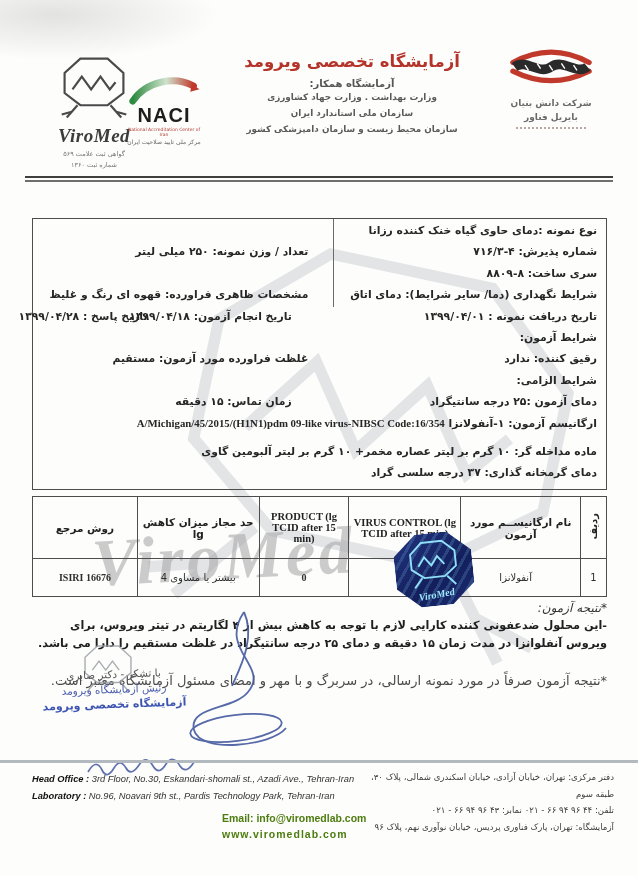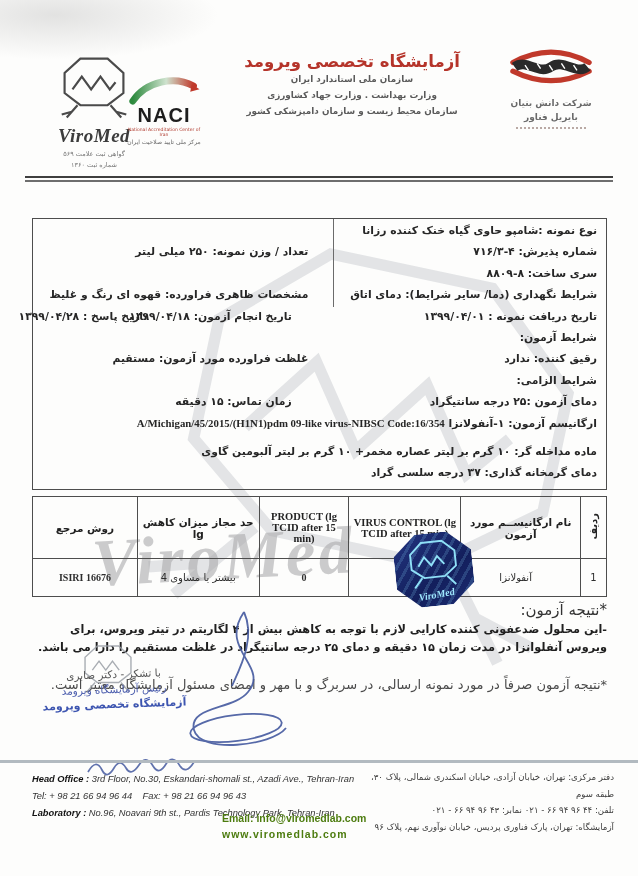--- a/index.html
+++ b/index.html
@@ -60,21 +60,21 @@
     background:
       repeating-linear-gradient(125deg, rgba(140,220,255,.18) 0 3px, rgba(0,0,40,0) 3px 9px),
       linear-gradient(145deg,#22347f,#131f5c 60%,#1b2c72);
     display:flex; align-items:flex-end; justify-content:center; }
   .sticker svg { position:absolute; top:6px; left:10px; }
   .sticker-label { font-family:"Liberation Serif", serif; font-style:italic; font-weight:bold; font-size:10px;
     color:#9fe9ff; margin-bottom:6px; transform:rotate(-4deg); }
 
   
   .notes { position:absolute; left:32px; top:601px; width:575px; direction:rtl; text-align:right;}
-  .notes-title { font-size:15px; color:#333; }
+  .notes-title { font-size:12px; color:#333;font-style:italic; }
   .notes-body { font-size:11.3px; font-weight:bold; color:#1f1f1f; line-height:18px; margin-top:2px; }
   .notes-disc { font-size:13px; color:#4a4a4a; margin-top:20px; }
 
   
   .sig-logo { position:absolute; left:80px; top:643px; opacity:.85;}
   .sig-text { position:absolute; left:34px; top:668px; width:160px; text-align:center; direction:rtl; transform:rotate(-2deg);}
   .sig-thanks { font-size:10.5px; color:#555; }
   .sig-role { font-size:10.5px; color:#4a5cad; margin-top:3px;}
   .sig-stamp { font-size:11px; font-weight:bold; color:#3d55b0; margin-top:3px;}
   .sig-draw { position:absolute; left:148px; top:608px; }
@@ -121,22 +121,23 @@
       <path d="M8 32 C24 8 58 2 80 14" stroke="url(#naci-g)" stroke-width="8" fill="none" stroke-linecap="round"></path>
       <path d="M78 12 l9 6 l-11 3 z" fill="#c0392b"></path>
     </svg>
     <div class="naci-name">NACI</div>
     <div class="naci-en">National Accreditation Center of Iran</div>
     <div class="naci-fa">مرکز ملی تایید صلاحیت ایران</div>
   </div>
 
   <div class="hdr-block center-block">
     <div class="lab-title">آزمایشگاه تخصصی ویرومد</div>
+    <div class="lab-sub">آزمایشگاه همکار:</div>
+    <div class="lab-org">وزارت بهداشت . وزارت جهاد کشاورزی</div>
     <div class="lab-org">سازمان ملی استاندارد ایران</div>
-    <div class="lab-org">وزارت بهداشت . وزارت جهاد کشاورزی</div>
     <div class="lab-org">سازمان محیط زیست و سازمان دامپزشکی کشور</div>
   </div>
 
   <div class="hdr-block company-block">
     <svg width="92" height="52" viewBox="0 0 100 60">
       <path d="M6 26 Q50 2 94 26" stroke="#c0392b" stroke-width="6" fill="none" stroke-linecap="round"></path>
       <path d="M6 36 Q50 58 94 36" stroke="#c0392b" stroke-width="6" fill="none" stroke-linecap="round"></path>
       <path d="M8 31 C22 21 36 41 50 31 C64 21 80 41 92 31" stroke="#2a2a2a" stroke-width="11" fill="none"></path>
       <path d="M20 29 l4 6 M34 27 l4 6 M48 29 l4 6 M62 27 l4 6 M76 29 l4 6" stroke="#ffffff" stroke-width="1.6" fill="none"></path>
     </svg>
@@ -153,21 +154,21 @@
       <polyline points="20,51 33,33 46,51 59,33 72,51 80,41"></polyline>
       <path d="M27 73 L12 92 M19 83 L5 87"></path>
       <path d="M73 73 L88 92 M81 83 L95 87"></path>
     </g>
   </svg>
   <div class="wm-text">ViroMed</div>
 
   <section class="ibox">
     <div class="vdiv"></div>
     <div class="irow">
-      <span class="cell-r">نوع نمونه :شامپو حاوی گیاه خنک کننده رزانا</span>
+      <span class="cell-r">نوع نمونه :دمای حاوی گیاه خنک کننده رزانا</span>
     </div>
     <div class="irow">
       <span class="cell-r">شماره پذیرش: ۴-۷۱۶/۳</span>
       <span class="cell-l">تعداد / وزن نمونه: ۲۵۰ میلی لیتر</span>
     </div>
     <div class="irow">
       <span class="cell-r">سری ساخت: ۸-۸۸۰۹</span>
     </div>
     <div class="irow">
       <span class="cell-r">شرایط نگهداری (دما/ سایر شرایط): دمای اتاق</span>
@@ -271,21 +272,20 @@
       <ellipse cx="88" cy="120" rx="46" ry="13" transform="rotate(-7 88 120)"></ellipse>
     </g>
   </svg>
   <svg class="sig-scrawl" width="120" height="34" viewBox="0 0 120 34">
     <path d="M6 24 q8 -14 14 -2 q5 10 12 -2 q6 -10 12 0 q5 9 13 -3 q7 -11 14 1 q6 10 13 -2 q7 -10 14 2 q6 9 14 -4" fill="none" stroke="#44599f" stroke-width="1.7" opacity=".85"></path>
   </svg>
 
   <div class="ftr-rule"></div>
   <div class="ftr-en">
     <div><b>Head Office :</b><span> 3rd Floor, No.30, Eskandari-shomali st., Azadi Ave., Tehran-Iran</span></div>
-    <div><span>Tel: + 98 21 66 94 96 44</span>&nbsp;&nbsp;&nbsp;&nbsp;<span>Fax: + 98 21 66 94 96 43</span></div>
     <div><b>Laboratory :</b><span> No.96, Noavari 9th st., Pardis Technology Park, Tehran-Iran</span></div>
   </div>
   <div class="ftr-fa">
     <div>دفتر مرکزی: تهران، خیابان آزادی، خیابان اسکندری شمالی، پلاک ۳۰، طبقه سوم</div>
     <div>تلفن: ۴۴ ۹۶ ۹۴ ۶۶ - ۰۲۱   نمابر: ۴۳ ۹۶ ۹۴ ۶۶ - ۰۲۱</div>
     <div>آزمایشگاه: تهران، پارک فناوری پردیس، خیابان نوآوری نهم، پلاک ۹۶</div>
   </div>
   <div class="ftr-center">
     <div class="ftr-email">Email: info@viromedlab.com</div>
     <div class="ftr-web">www.viromedlab.com</div>

